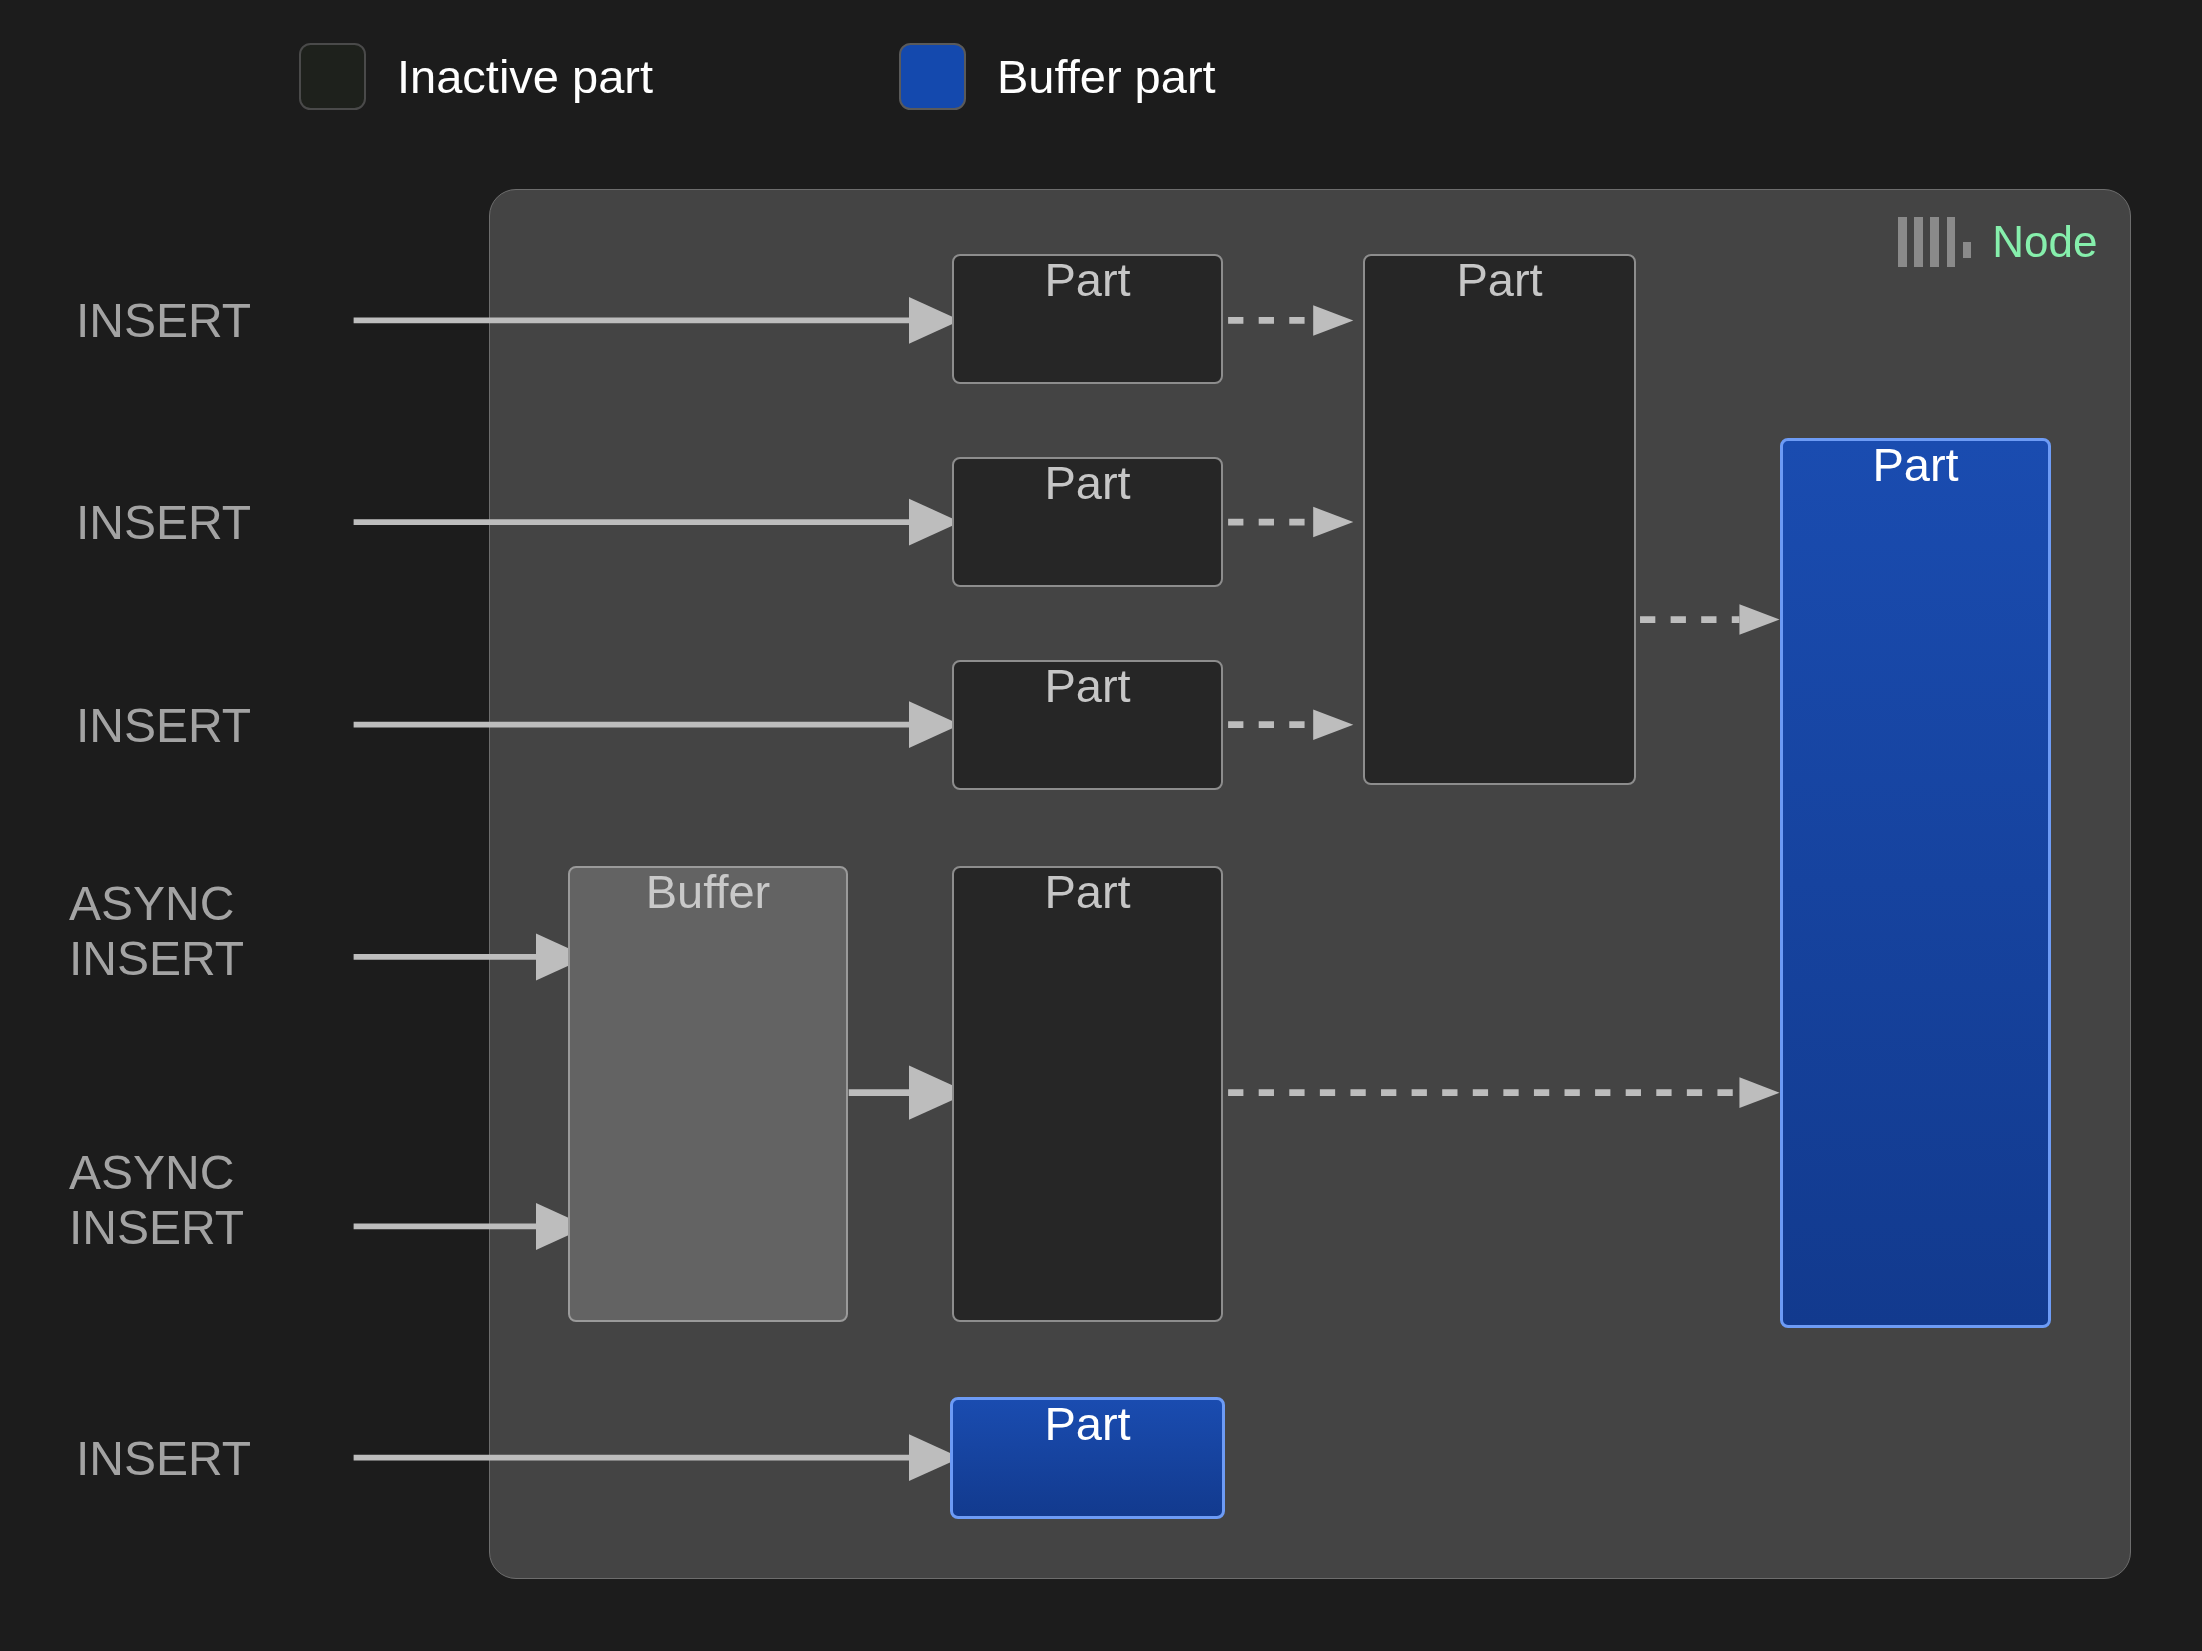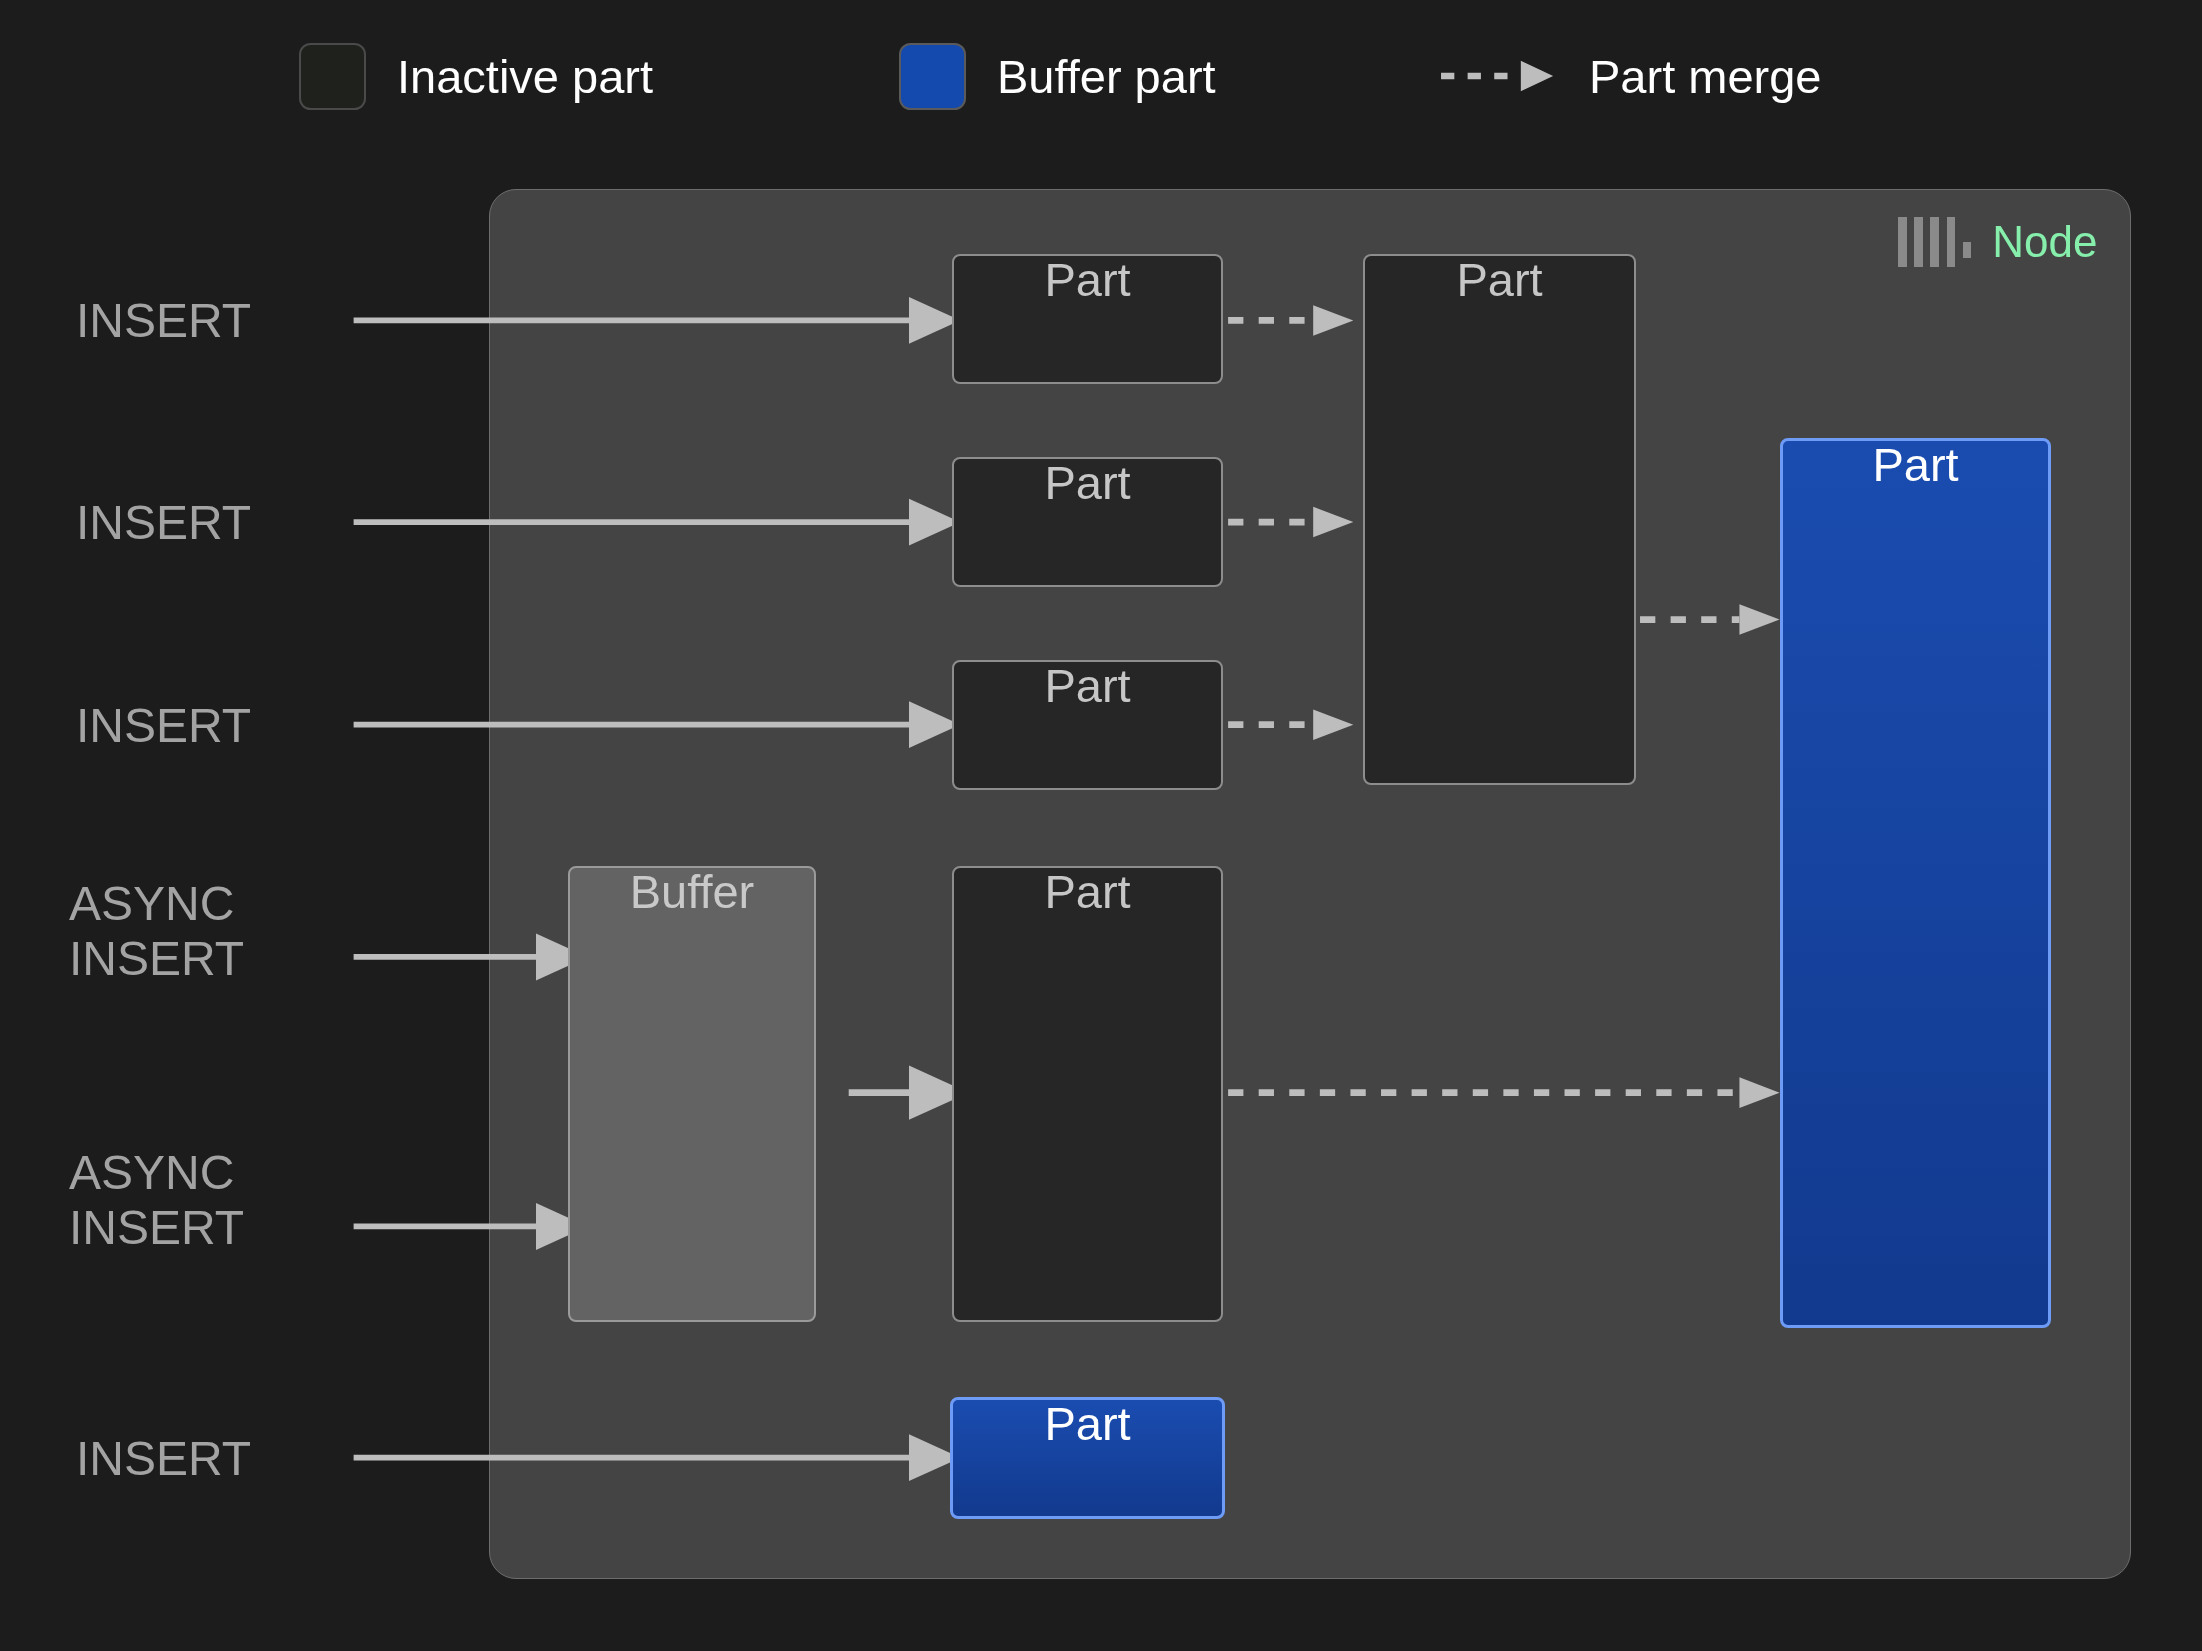--- a/index.html
+++ b/index.html
@@ -168,29 +168,20 @@
     <div class="legend-item" style="left:299px; top:38px;">
       <span class="legend-swatch inactive"></span>
       <span class="legend-label">Inactive part</span>
     </div>
 
     <div class="legend-item" style="left:899px; top:38px;">
       <span class="legend-swatch active"></span>
       <span class="legend-label">Buffer part</span>
     </div>
 
-    <div class="legend-item" style="left:1439px; top:38px;">
-      <span class="legend-arrow-wrap">
-        <svg width="119" height="38" viewBox="0 0 125 40">
-          <line x1="2" y1="20" x2="86" y2="20" stroke="#bdbdbd" stroke-width="7" stroke-dasharray="14 14" stroke-linecap="butt"></line>
-          <polygon points="86,4 120,20 86,36" fill="#bdbdbd"></polygon>
-        </svg>
-      </span>
-      <span class="legend-label">Part merge</span>
-    </div>
   </div>
 
   <div class="node-box">
     <div class="node-title">
       <span class="ch-logo">
         <span class="ch-bars">
           <span></span>
             <span></span>
             <span></span>
             <span></span>
@@ -276,21 +267,21 @@
   </div>
 
   <div class="box part-inactive" style="left:952px; top:660px; width:271px; height:130px;">
     <span class="box-label">Part</span>
   </div>
 
   <div class="box part-inactive" style="left:1363px; top:254px; width:273px; height:531px;">
     <span class="box-label">Part</span>
   </div>
 
-  <div class="box buffer" style="left:568px; top:866px; width:248px; height:456px;">
+  <div class="box buffer" style="left:568px; top:866px; width:280px; height:456px;">
     <span class="box-label">Buffer</span>
   </div>
 
   <div class="box part-inactive" style="left:952px; top:866px; width:271px; height:456px;">
     <span class="box-label">Part</span>
   </div>
 
   <div class="box part-active" style="left:1780px; top:438px; width:271px; height:890px;">
     <span class="box-label">Part</span>
   </div>

